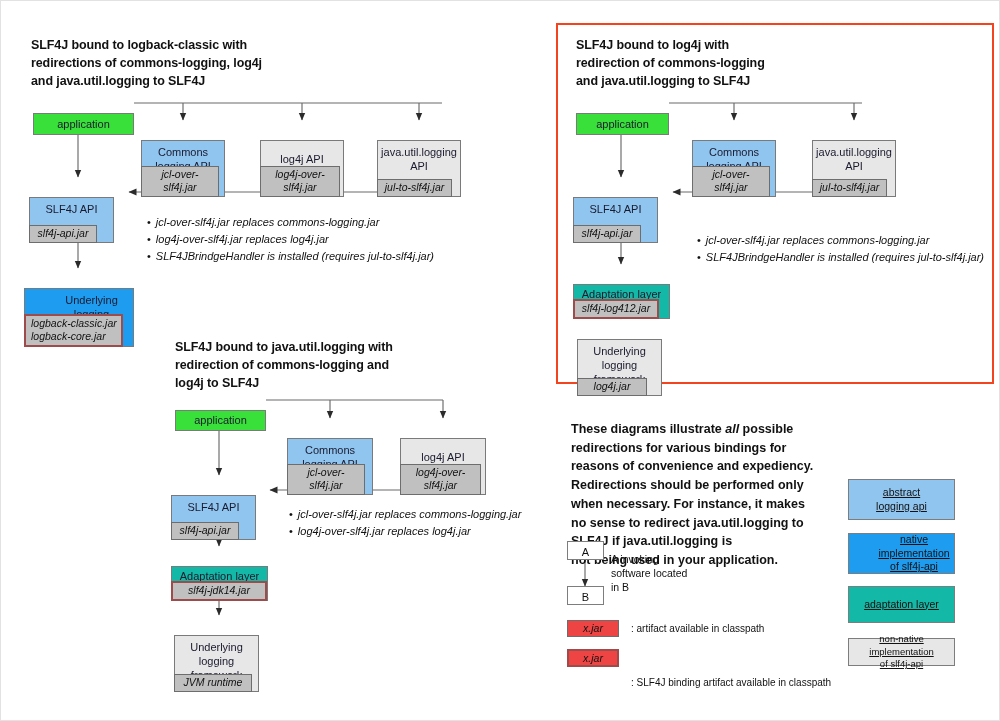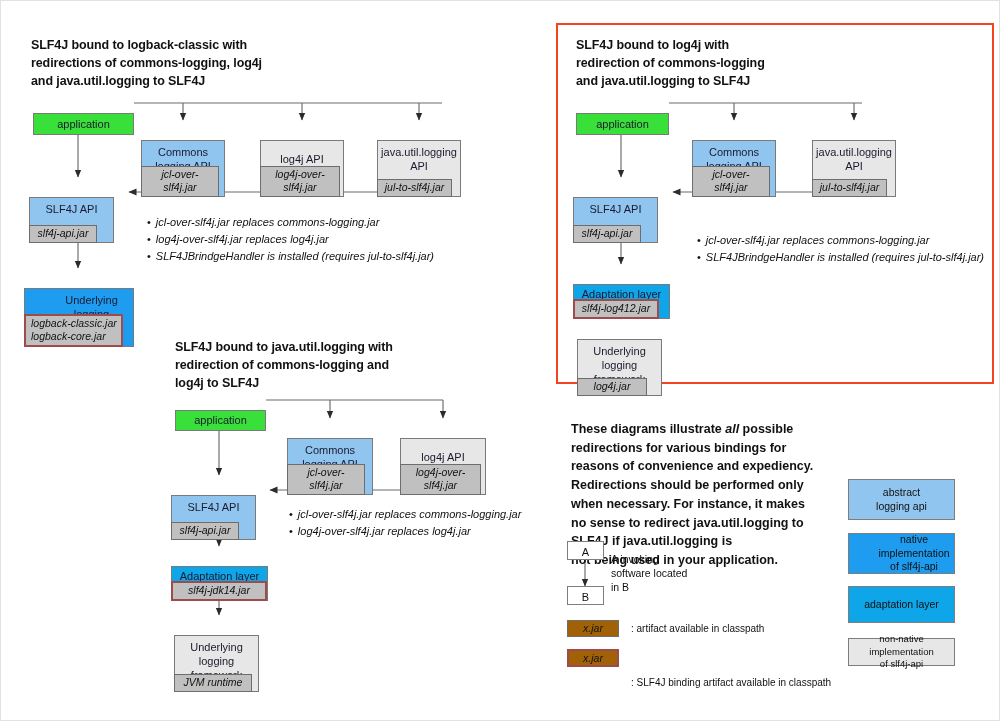--- a/index.html
+++ b/index.html
@@ -46,21 +46,21 @@
     line-height:1.3;
     padding:1px 4px;
     white-space:pre-line;
   }
   .jar.binding{ border:2px solid #9e4b4b; }
 
   .c-green  { background:#3ae03a; }
   .c-blue   { background:#90c5f0; }   
   .c-grey   { background:#e7e7e7; }   
   .c-native { background:#1e9cf0;padding-left:25px; }   
-  .c-teal   { background:#0ea5e9; }   
+  .c-teal   { background:#14b8a6; }   
 
   
   .heading{
     position:absolute;
     font-weight:bold;
     font-size:12.5px;
     color:#111;
     line-height:1.42;
     white-space:pre-line;
     letter-spacing:-0.1px;
@@ -109,21 +109,21 @@
   .lgtext{
     position:absolute;
     font-size:10.5px;
     color:#111;
     line-height:1.35;
     white-space:pre-line;
   }
   .lgjar{
     position:absolute;
     box-sizing:border-box;
-    background:#a16207;
+    background:#ef4444;
     border:1px solid #6d6d6d;
     font-style:italic;
     font-size:10.5px;
     text-align:center;
     color:#111;
     line-height:15px;
   }
   .lgjar.binding{border:2px solid #9e4b4b;}
   .lgcap{
     position:absolute;
@@ -136,20 +136,21 @@
     box-sizing:border-box;
     border:1px solid #7d7d7d;
     font-size:10.5px;
     color:#111;
     text-align:center;
     white-space:pre-line;
     display:flex;
     align-items:center;
     justify-content:center;
     line-height:1.3;
+    text-decoration:underline;
   }
   svg.wires{
     position:absolute;left:0;top:0;
     width:1000px;height:721px;
     pointer-events:none;
   }
 </style>
 </head>
 <body>
 

